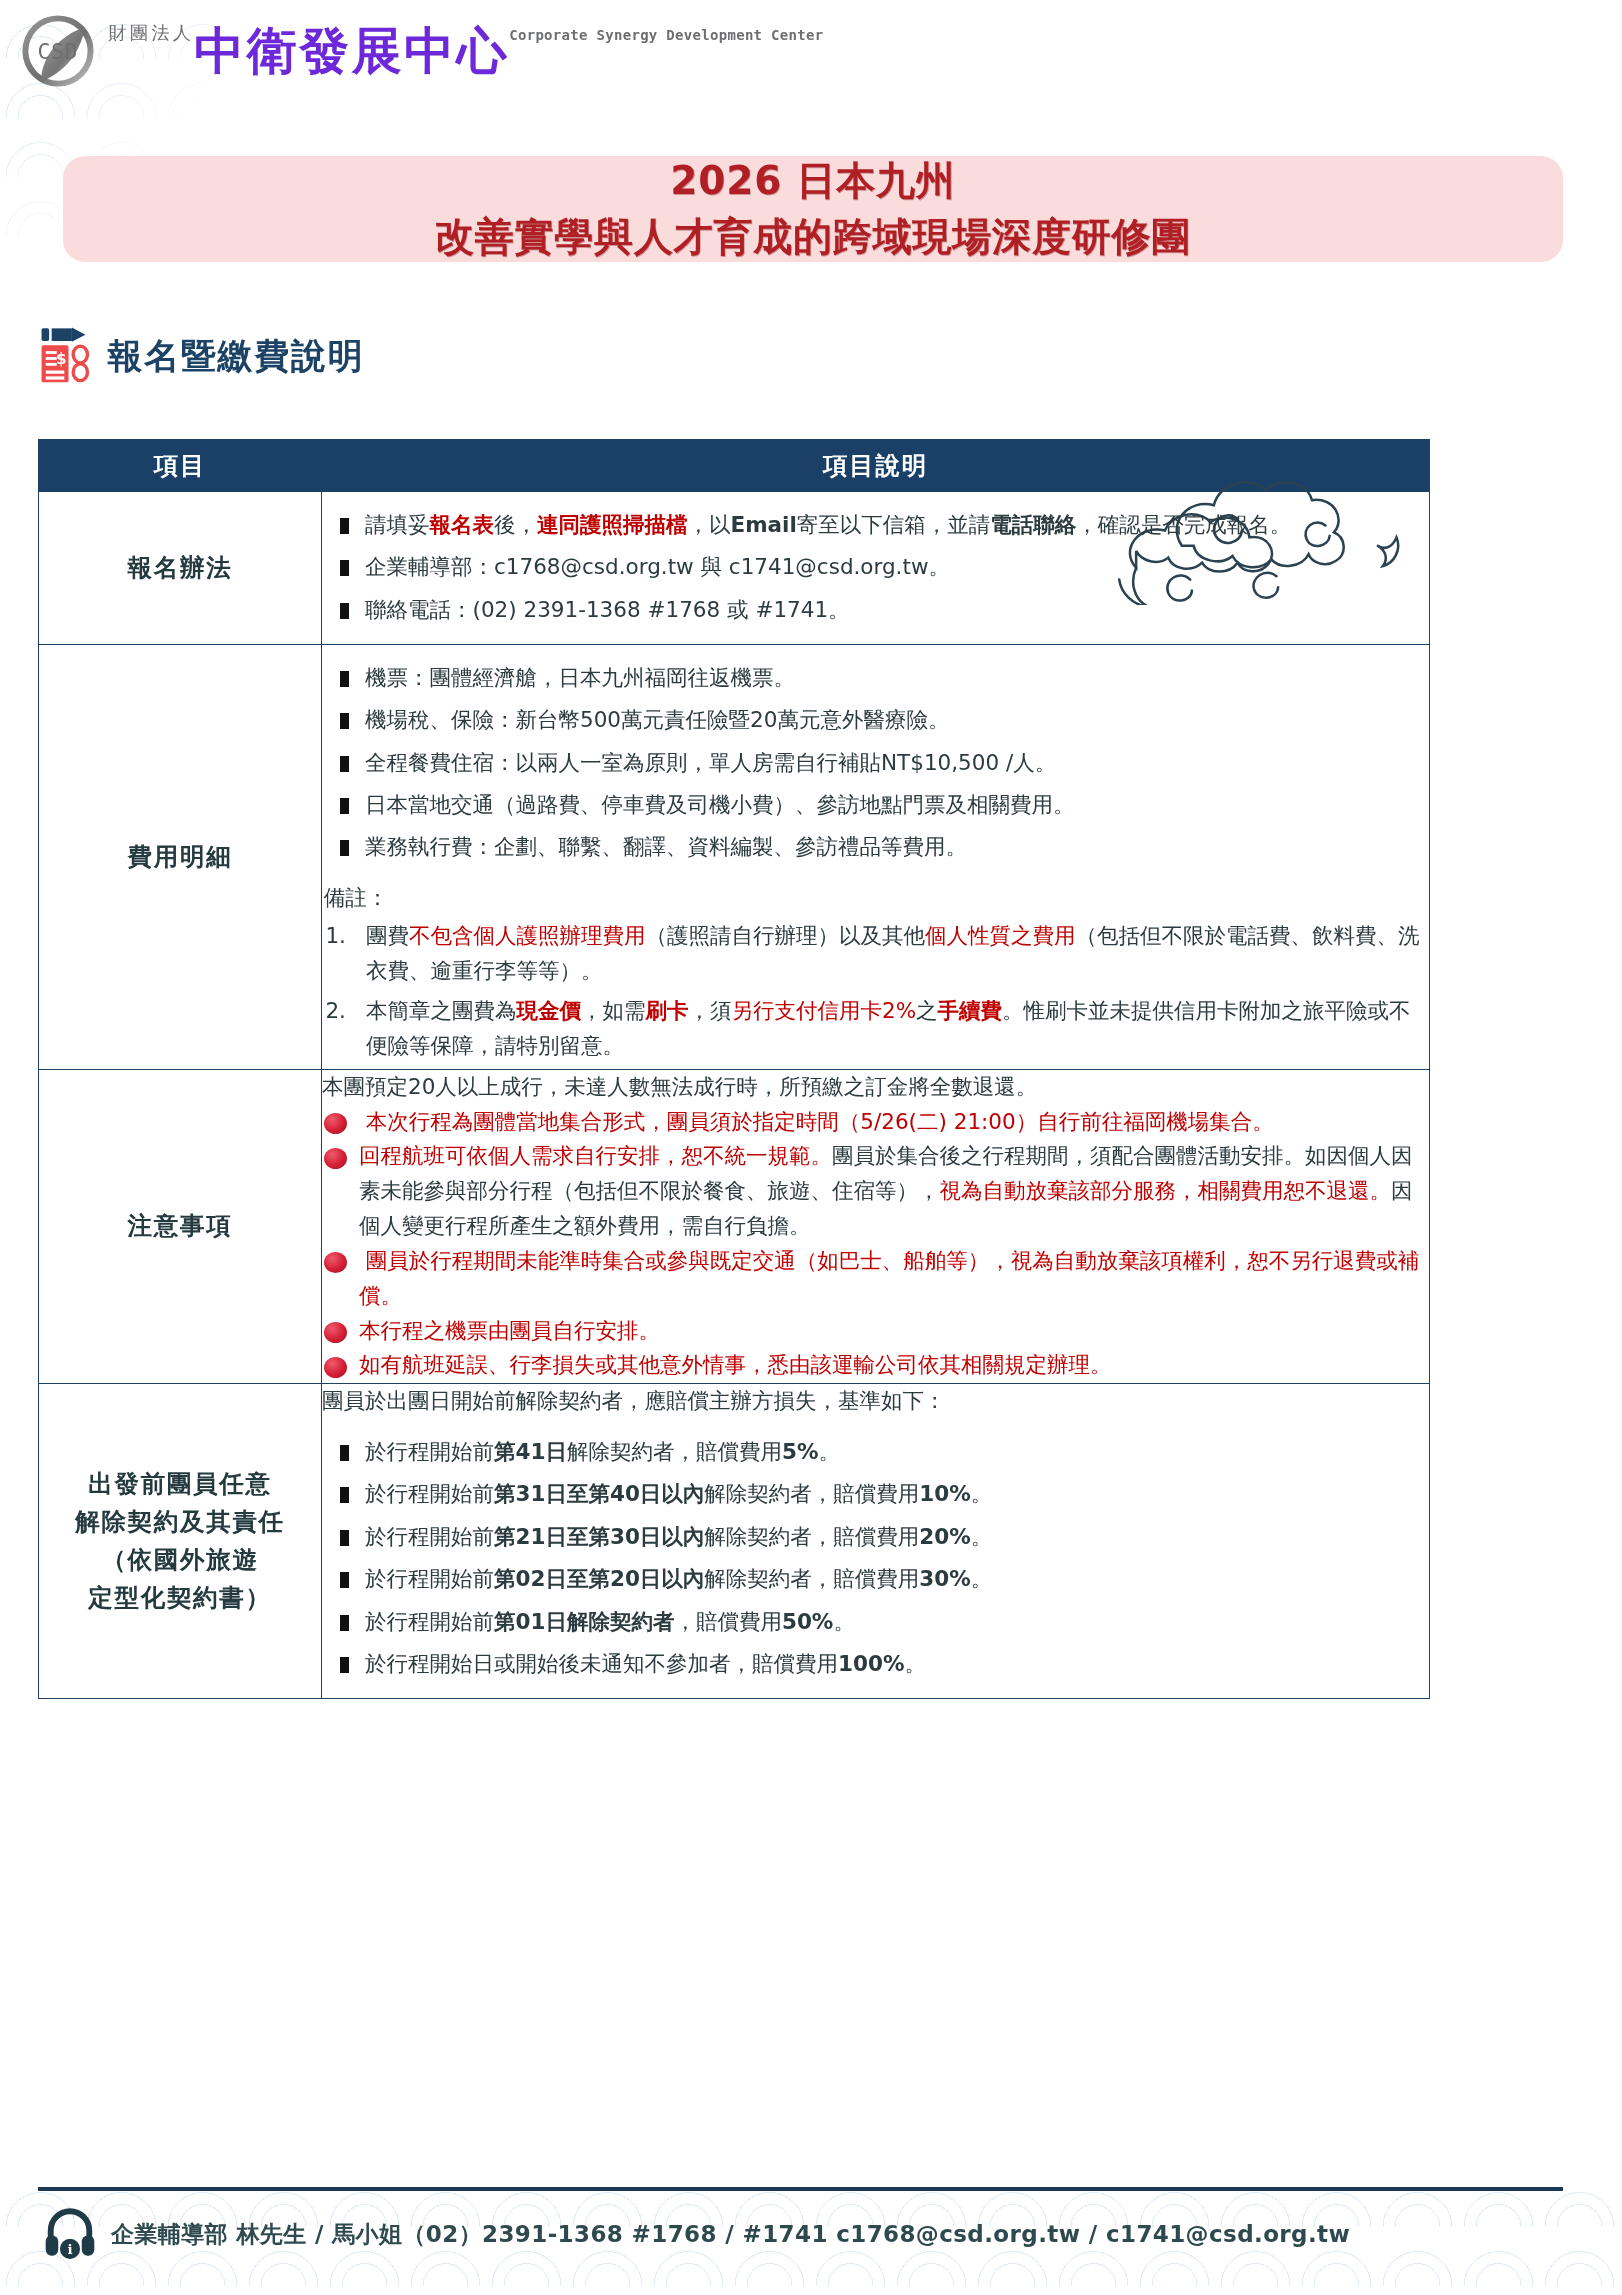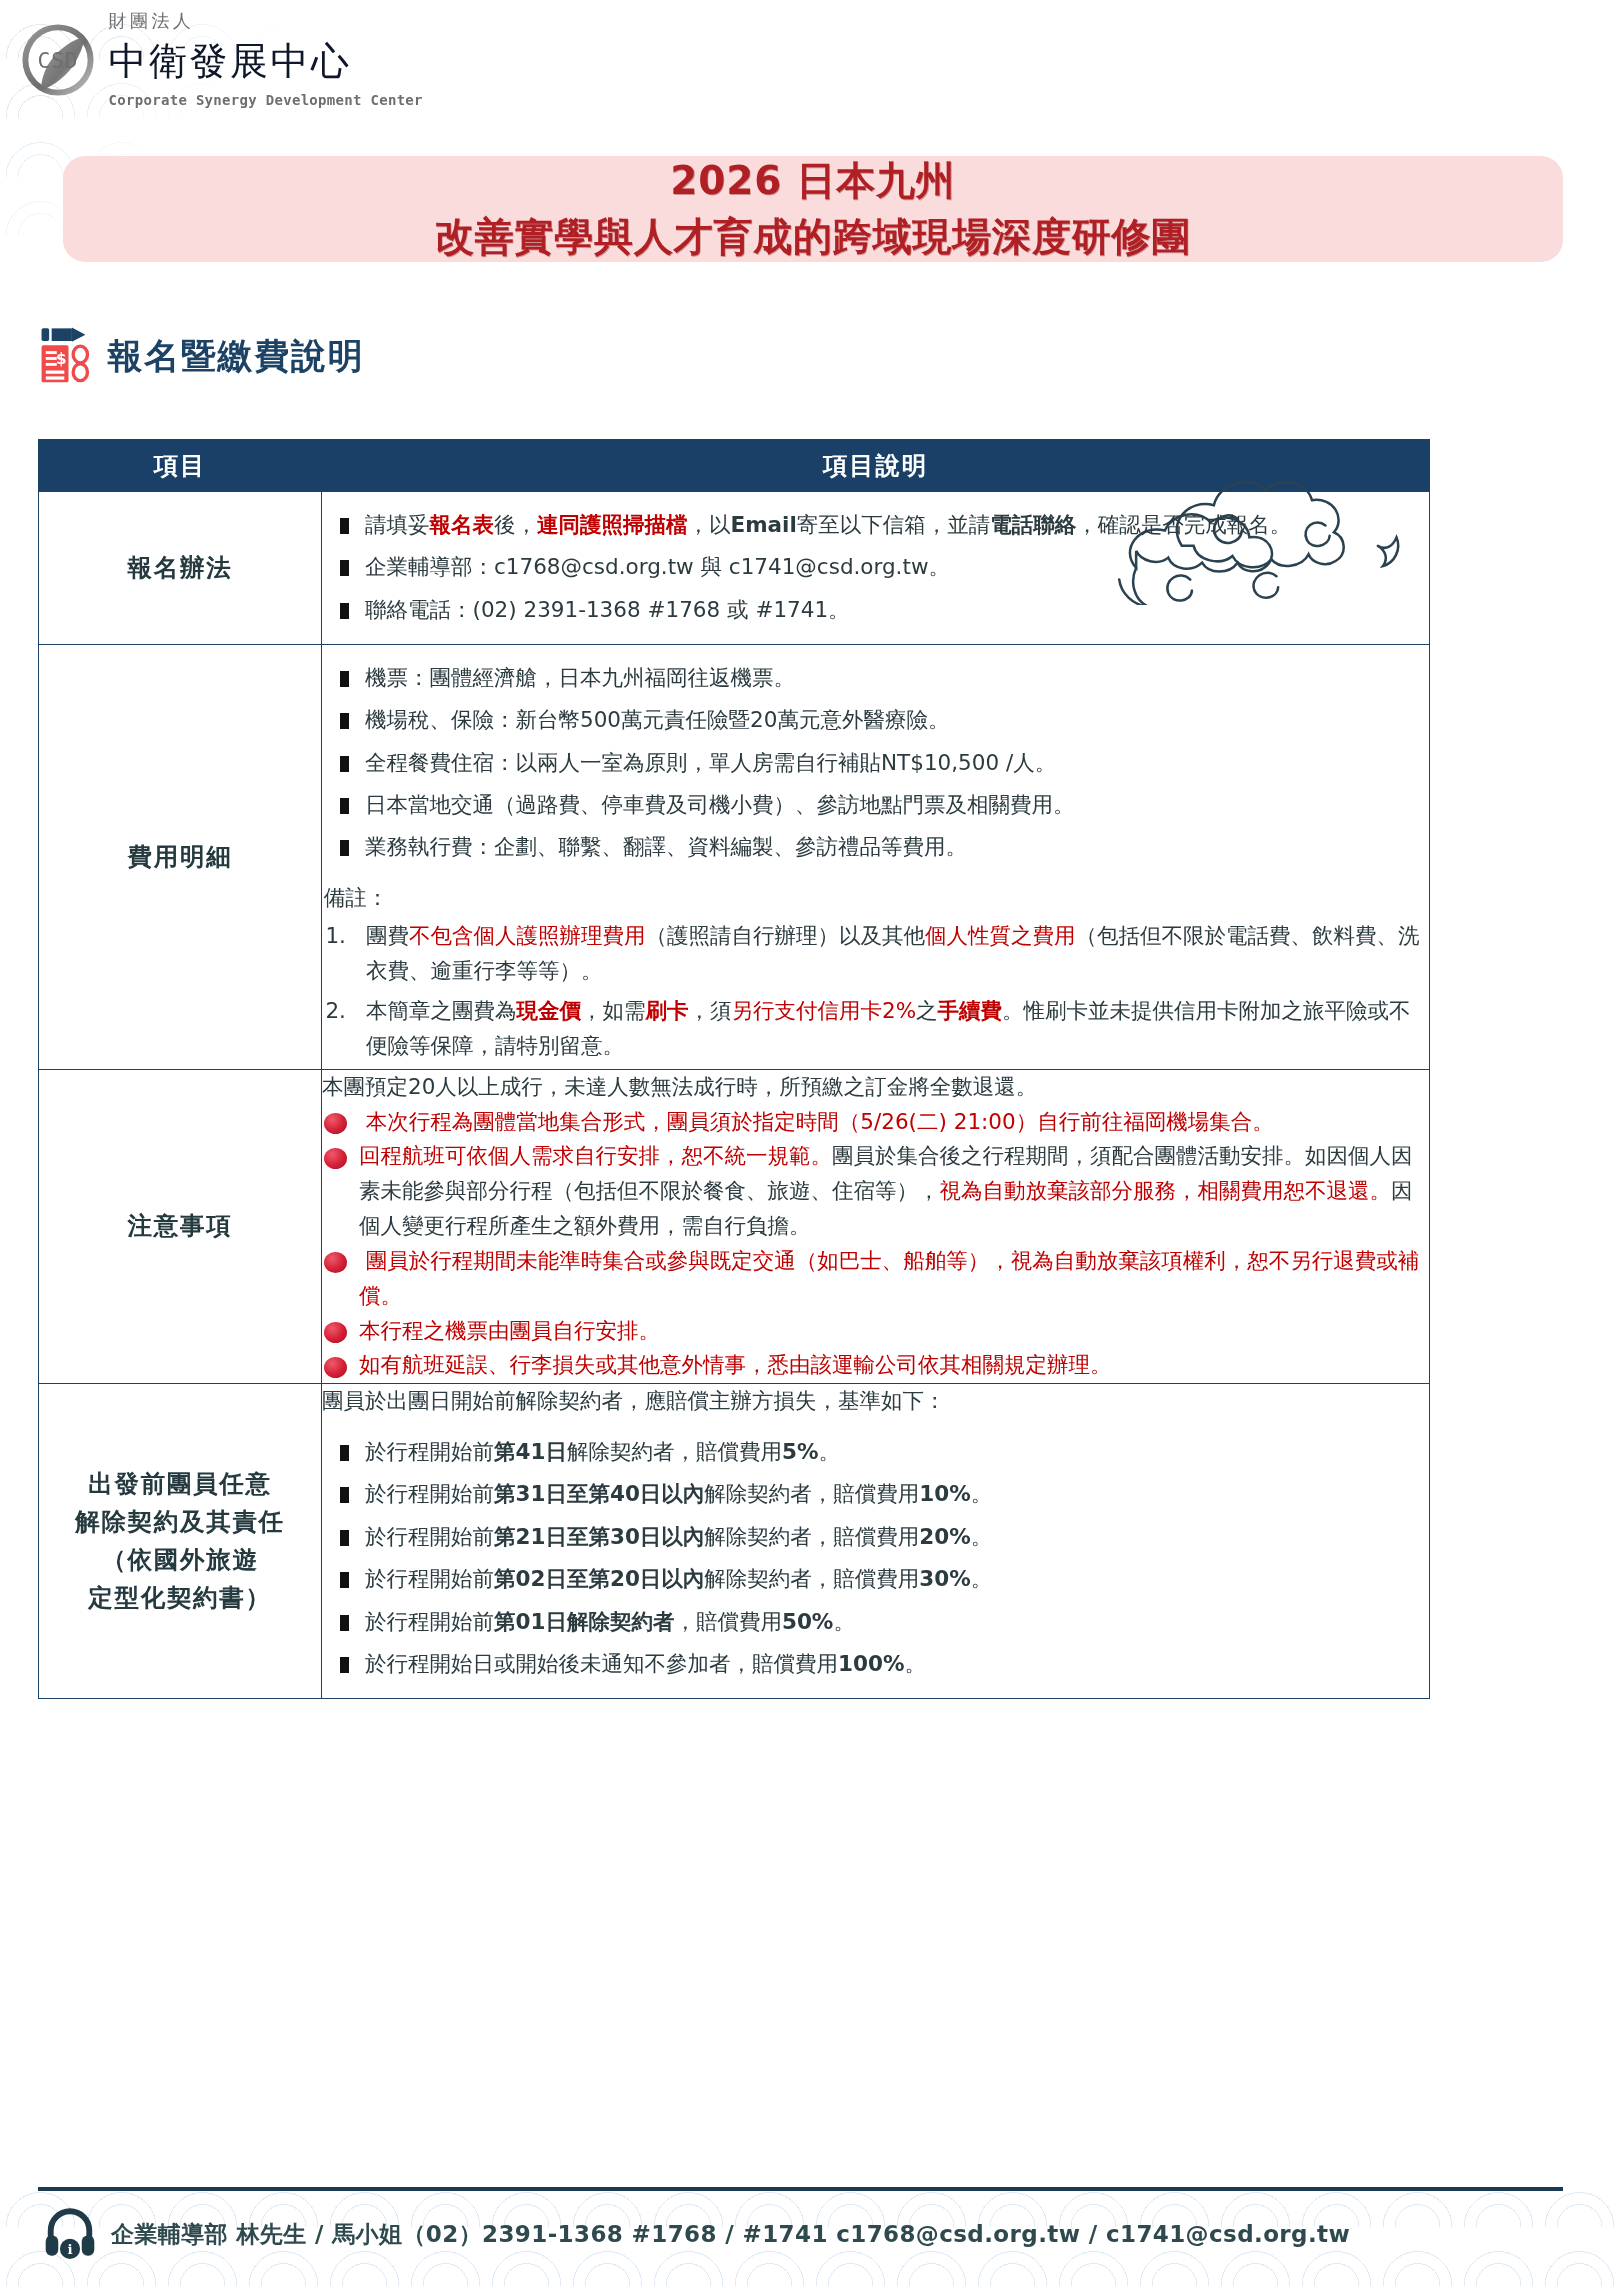--- a/index.html
+++ b/index.html
@@ -24,23 +24,23 @@
   }
   #fan-top{ left:0; top:0; width:279px; height:253px;
     -webkit-mask-image:linear-gradient(135deg,#000 0%,#000 28%,transparent 60%);
     mask-image:linear-gradient(135deg,#000 0%,#000 28%,transparent 60%); }
   #fan-bottom{ left:0; bottom:0; width:1622px; height:127px; }
 
   
   #logo{ position:absolute; left:18.6px; top:12px; display:flex; align-items:center; gap:12px; }
   #logo .mark{ width:78px; height:78px; position:relative; flex:none; }
   #logo .mark svg{ display:block; }
-  #logo .wordmark{ display:flex; flex-direction:column; justify-content:center;gap:8px; }
+  #logo .wordmark{ display:flex; flex-direction:row; justify-content:center; }
   .wm-small{ font-size:18px; letter-spacing:3.4px; color:#6d6e70; line-height:1.1; margin-bottom:0.8px;}
-  .wm-big{ font-size:38px; letter-spacing:2.5px; color:#0f172a; line-height:1.08; font-weight:400;}
+  .wm-big{ font-size:50px; letter-spacing:2.5px; color:#6d28d9; line-height:1.08; font-weight:700;}
   .wm-en{ font-size:14px; letter-spacing:0.3px; color:#6d6e70; line-height:1.2; margin-top:2.5px;
           font-family:"DejaVu Sans Mono","Liberation Mono",monospace; font-weight:600;}
 
   
   #title-banner{
     position:absolute; left:63px; top:156px; width:1500px; height:106px;
     background:#fadcdc; display:flex; flex-direction:column;
     align-items:center; justify-content:center; gap:1.7px;border-radius:22px;
   }
   #title-banner .t-line{

